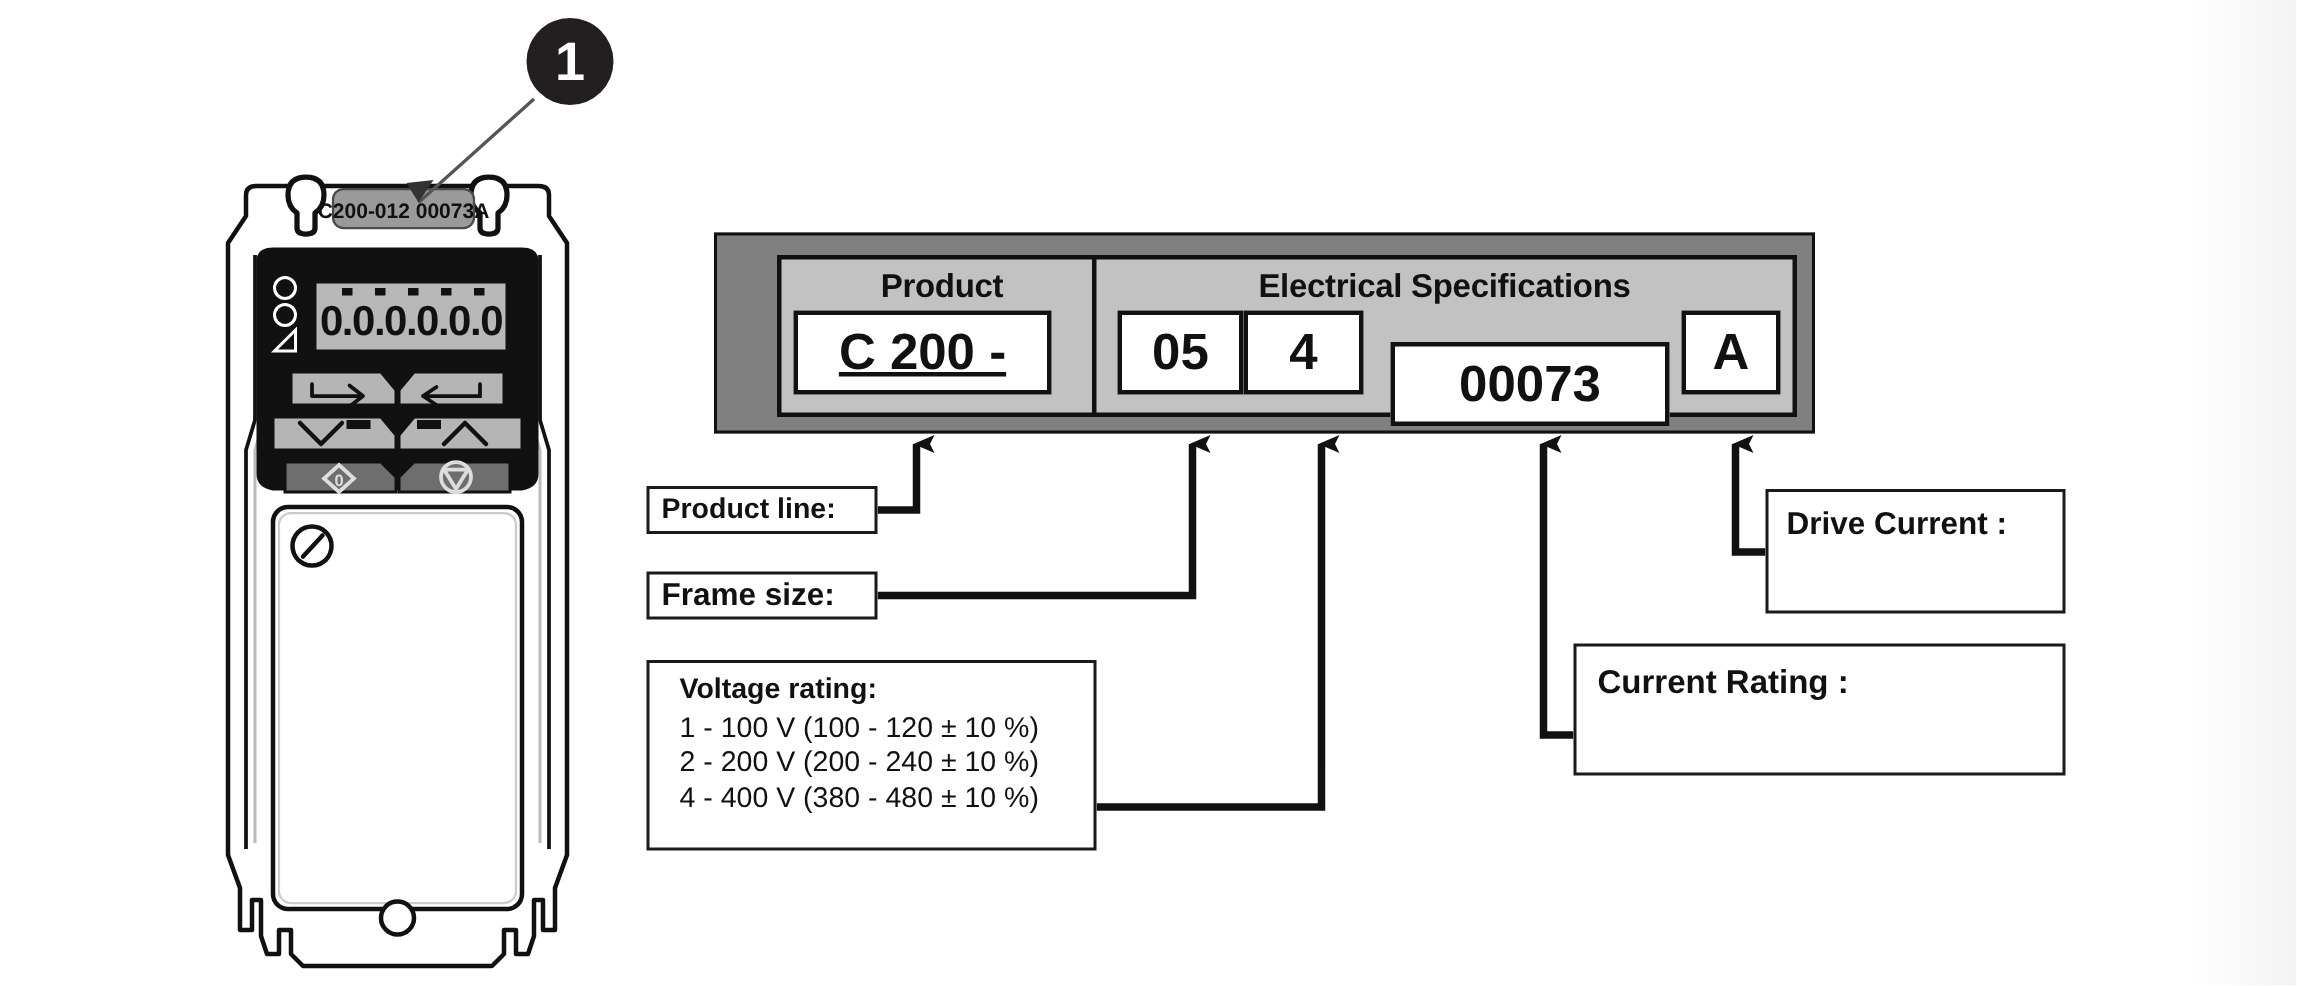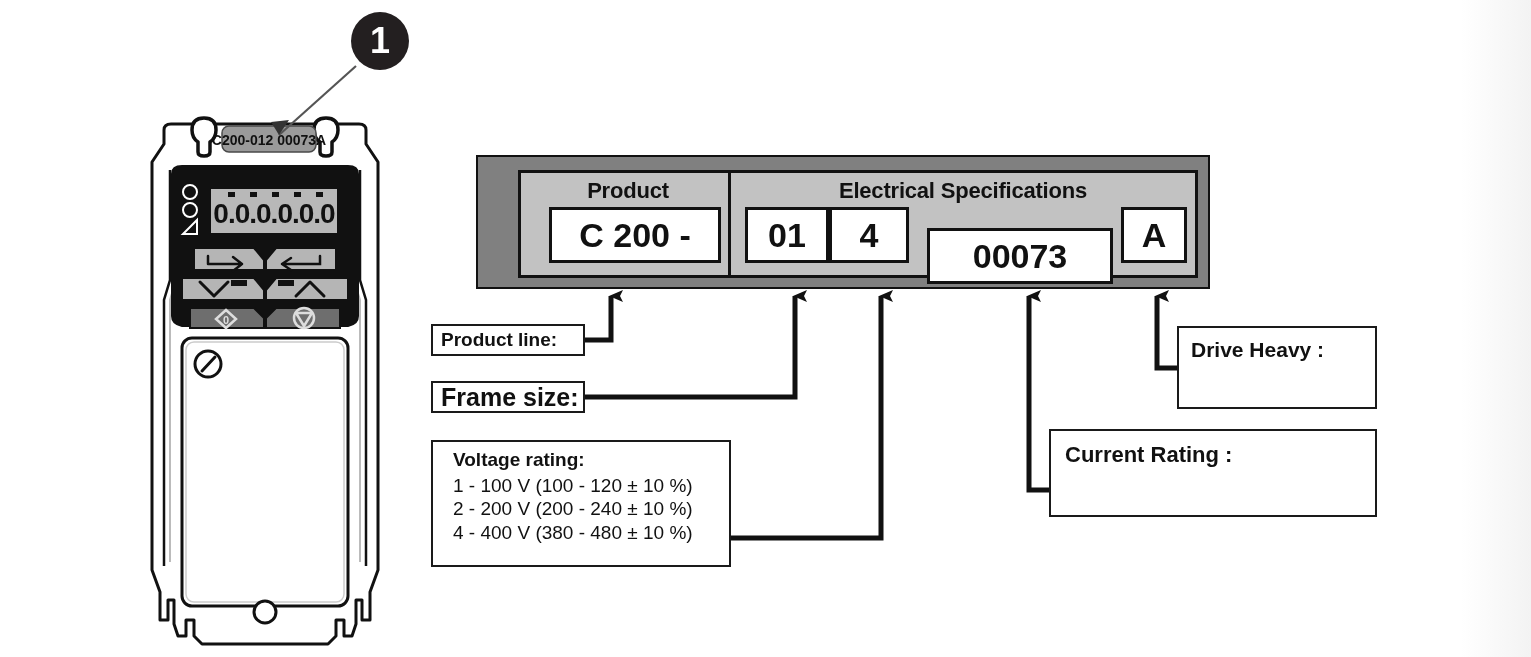--- a/index.html
+++ b/index.html
@@ -77,21 +77,21 @@
     box-sizing: border-box;
     display: flex;
     align-items: center;
     justify-content: center;
     font-size: 34px;
     font-weight: bold;
     color: #111111;
     letter-spacing: 0px;
   }
   
-  #f-product { left: 28px; top: 34px; width: 172px; height: 56px; }
+  #f-product { left: 8px; top: 34px; width: 172px; height: 56px; text-decoration: underline; }
   
   #f-frame   { left: 14px;  top: 34px; width: 84px;  height: 56px; }
   #f-voltage { left: 98px;  top: 34px; width: 80px;  height: 56px; }
   #f-current { left: 196px; top: 34px; width: 186px; height: 56px; margin-top: 21px; }
   #f-format  { left: 390px; top: 34px; width: 66px;  height: 56px; }
 
   
   .info-box {
     position: absolute;
     background: #ffffff;
@@ -106,21 +106,21 @@
   .info-line { display: block; }
 
   #box-product-line {
     left: 431px; top: 324px; width: 154px; height: 32px;
     display: flex; align-items: center; padding-left: 8px;
     font-size: 19px; font-weight: bold;
   }
   #box-frame-size {
     left: 431px; top: 381px; width: 154px; height: 32px;
     display: flex; align-items: center; padding-left: 8px;
-    font-size: 25px; font-weight: bold;
+    font-size: 21px; font-weight: bold;
   }
   #box-voltage {
     left: 431px; top: 440px; width: 300px; height: 127px;
     padding: 6px 0 0 20px;
     font-size: 19px;
     line-height: 1.24;
   }
   #box-voltage .info-title { font-size: 19px; margin-bottom: 2px; }
   #box-drive-format {
     left: 1177px; top: 326px; width: 200px; height: 83px;
@@ -258,21 +258,21 @@
 
   <div id="code-frame">
 
     <div class="group-panel" id="group-product">
       <div class="group-title">Product</div>
       <div class="field" id="f-product">C 200 -</div>
     </div>
 
     <div class="group-panel" id="group-elec">
       <div class="group-title">Electrical Specifications</div>
-      <div class="field" id="f-frame">01</div>
+      <div class="field" id="f-frame">05</div>
       <div class="field" id="f-voltage">4</div>
       <div class="field" id="f-current">00073</div>
       <div class="field" id="f-format">A</div>
     </div>
   </div>
 
   <svg id="connectors" viewBox="0 0 1531 657">
     <defs>
       <marker id="arrowUp" markerWidth="14" markerHeight="14" refX="7" refY="2" orient="auto" markerUnits="userSpaceOnUse">
         <path d="M7,0 L13,14 L7,11 L1,14 Z" fill="#111111"></path>
@@ -304,21 +304,21 @@
   </div>
 
   <div class="info-box" id="box-voltage">
     <span class="info-title">Voltage rating:</span>
     <span class="info-line">1 - 100 V (100 - 120 ± 10 %)</span>
     <span class="info-line">2 - 200 V (200 - 240 ± 10 %)</span>
     <span class="info-line">4 - 400 V (380 - 480 ± 10 %)</span>
   </div>
 
   <div class="info-box" id="box-drive-format">
-    <span class="info-title">Drive Heavy :</span>
+    <span class="info-title">Drive Current :</span>
   </div>
 
   <div class="info-box" id="box-current-rating">
     <span class="info-title">Current Rating :</span>
   </div>
 
   <div id="edge-fade"></div>
 </div>
 
 </body></html>

